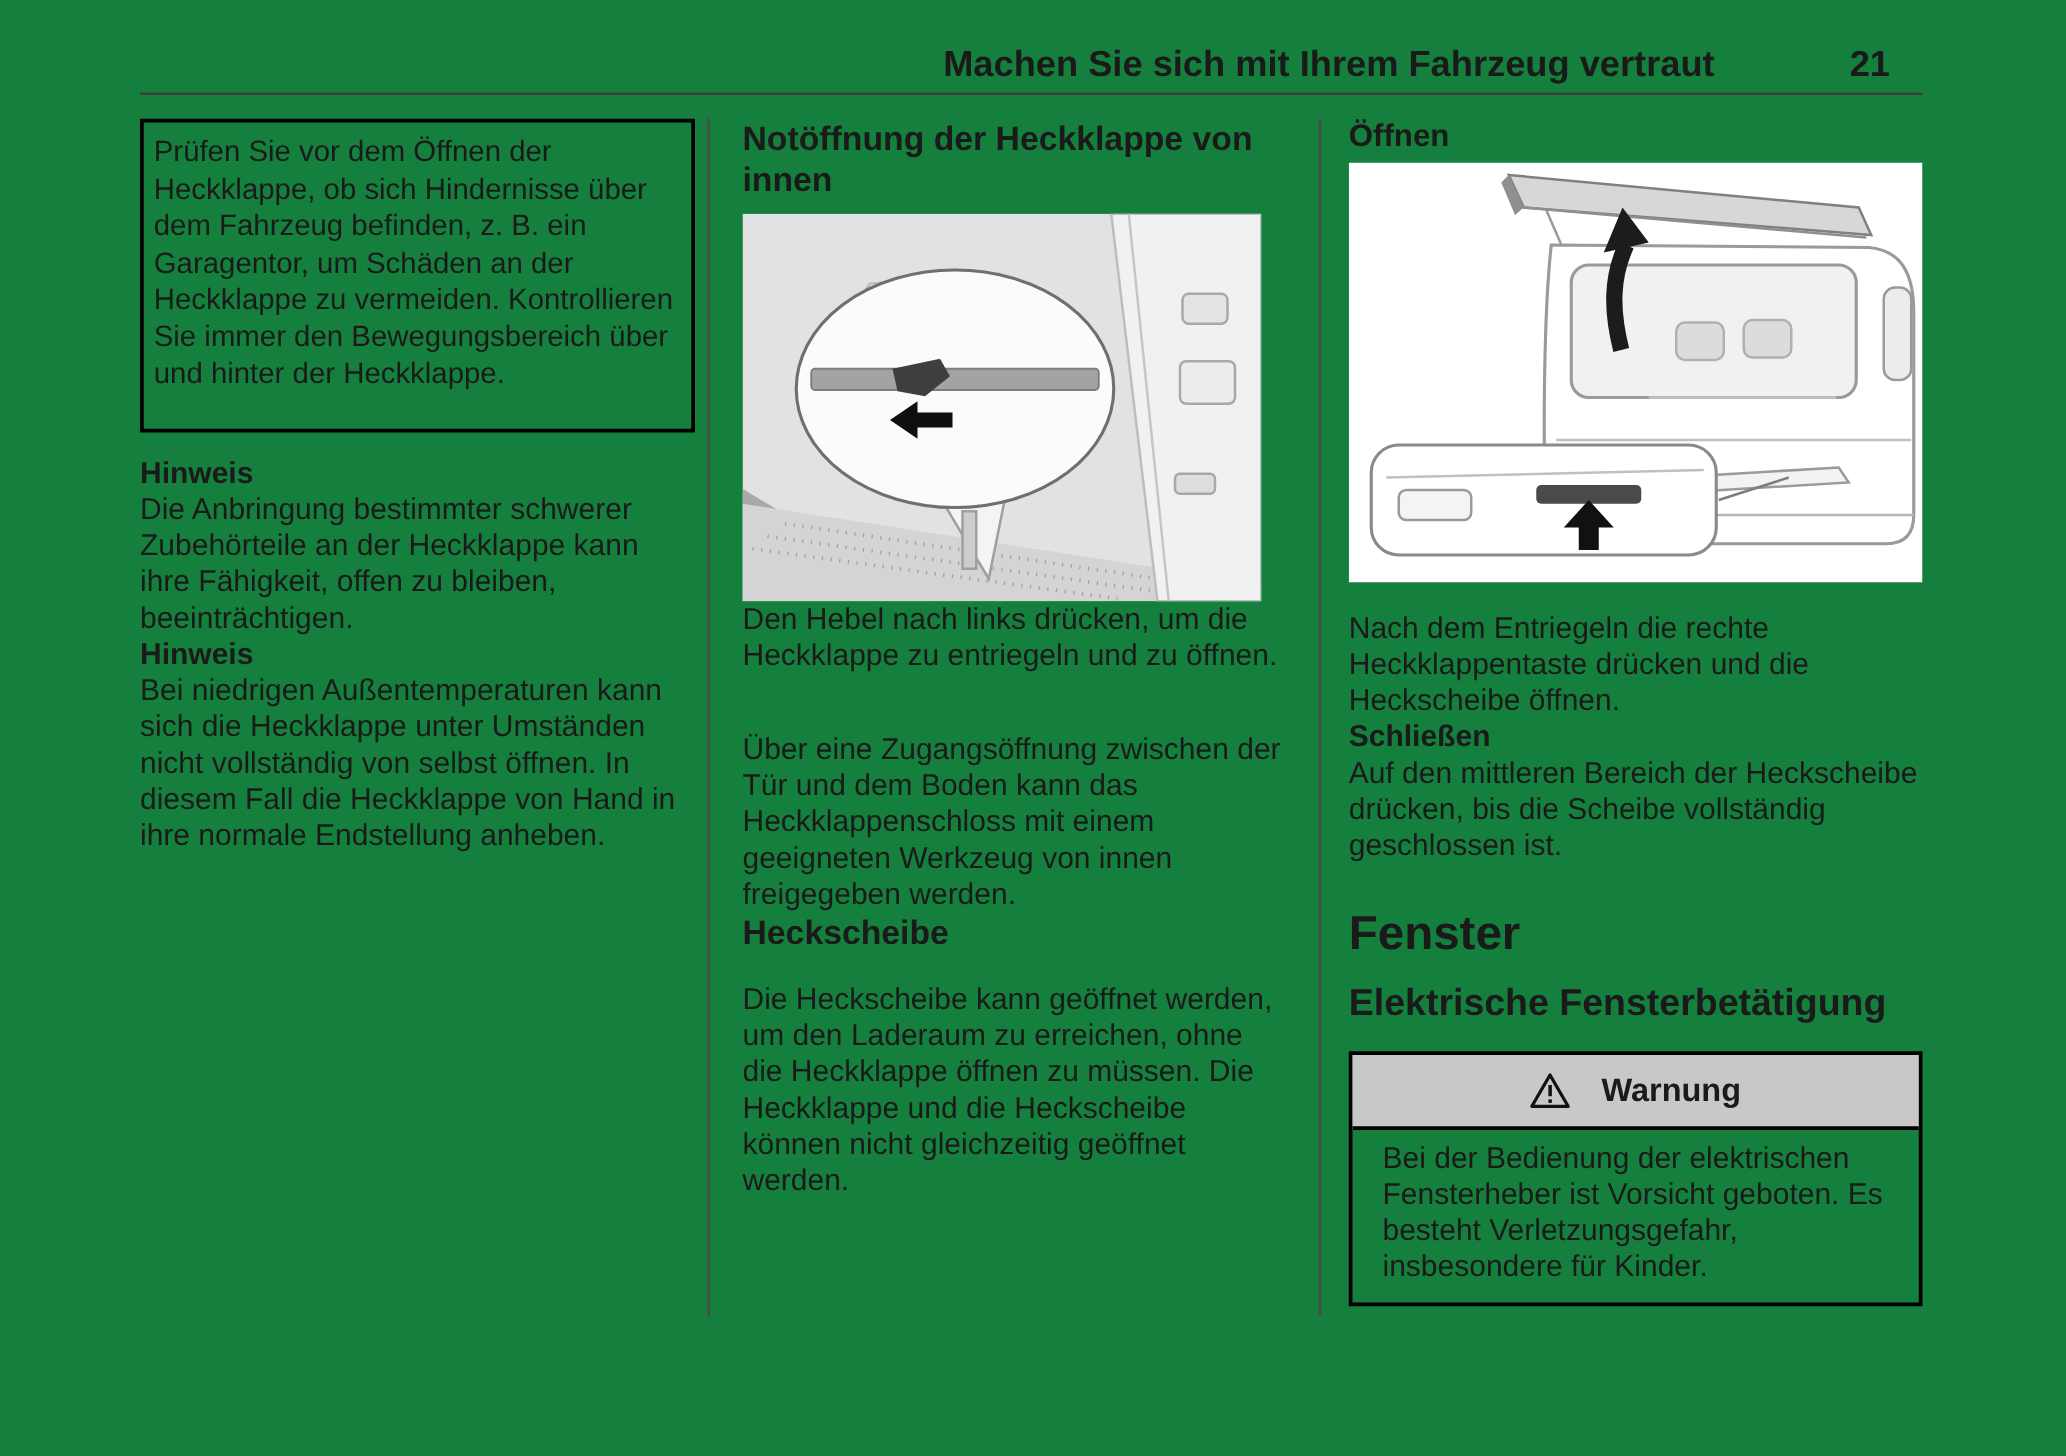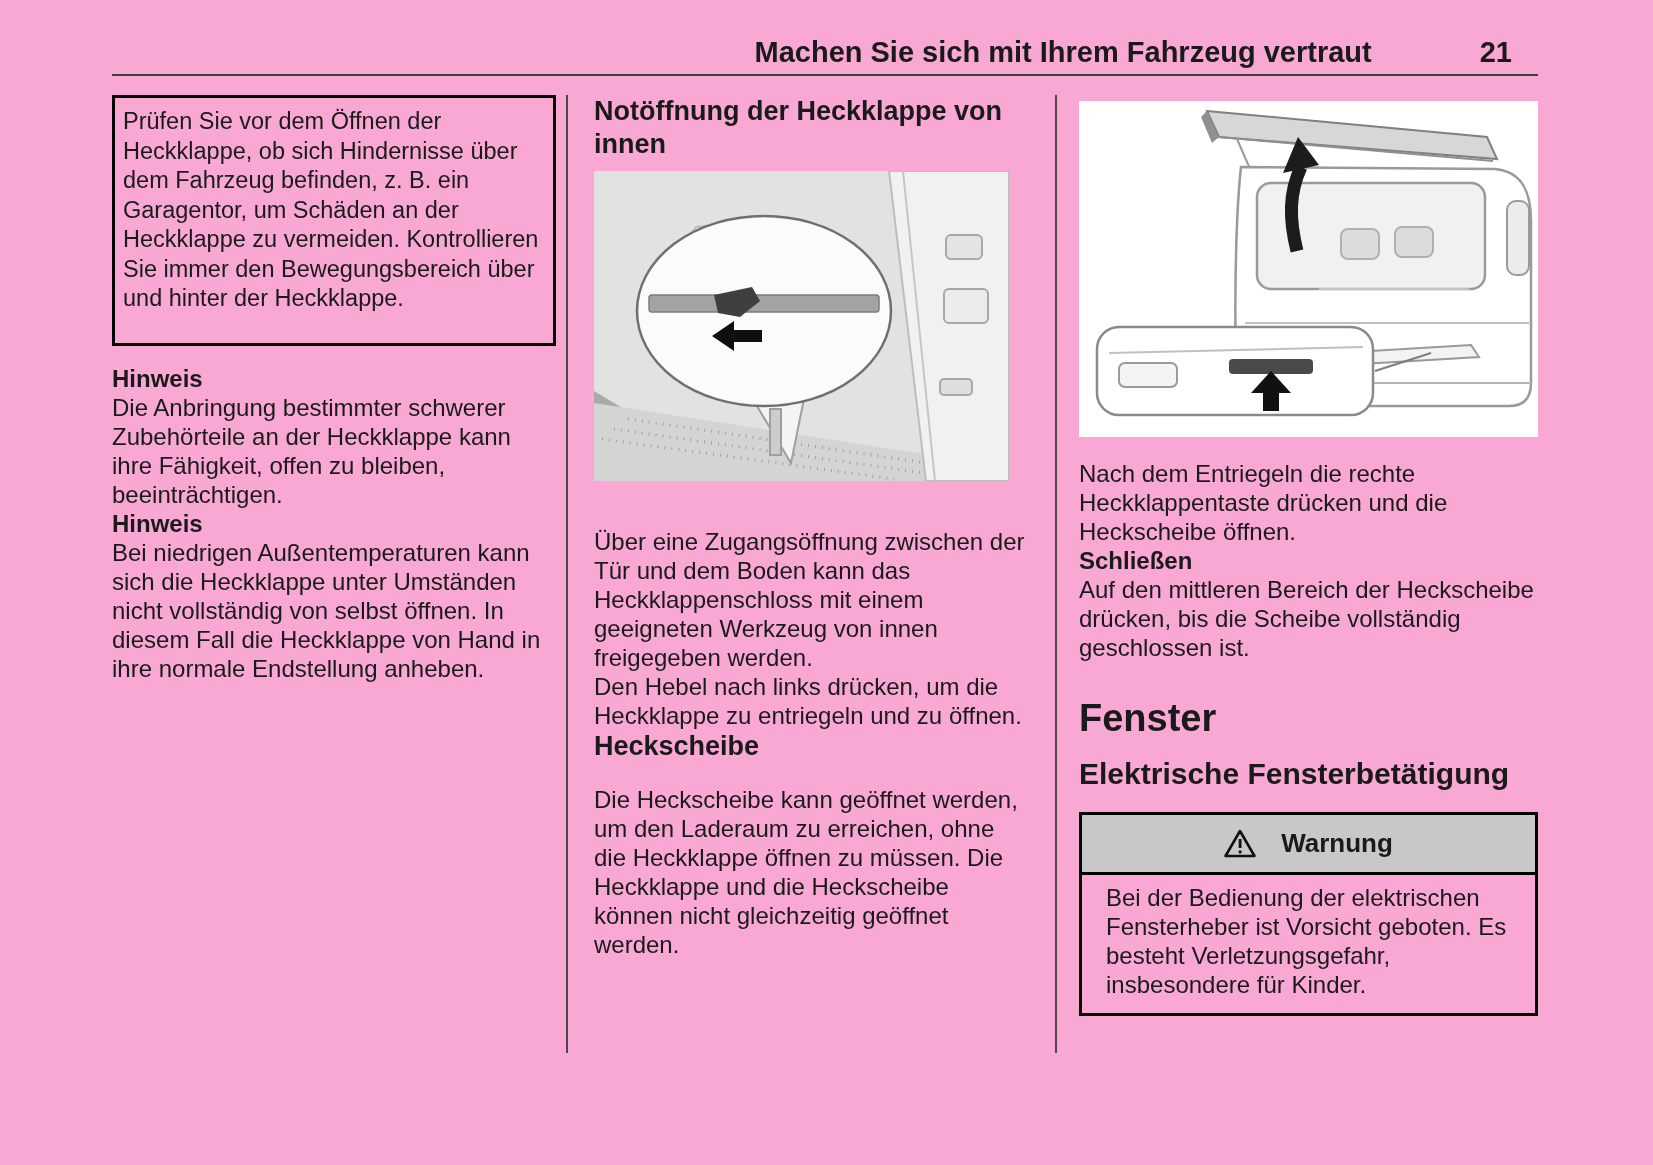--- a/index.html
+++ b/index.html
@@ -1,20 +1,20 @@
 <!DOCTYPE html>
 <html><head>
 <meta charset="utf-8">
 <style>
   * { margin:0; padding:0; box-sizing:border-box; }
   body { background:#ffffff; }
   .page {
     position:relative;
     width:1653px; height:1165px;
-    background:#f9a8d4;
+    background:#15803d;
     color:#1a1a1a;
     font-family:"Liberation Sans", sans-serif;
     font-size:24px;
     line-height:29px;
     overflow:hidden;
   }
   
   .page-header {
     position:absolute; top:36px; left:112px; width:1426px;
     display:flex; justify-content:flex-end; align-items:baseline;
@@ -115,30 +115,31 @@
         <rect x="346" y="208" width="32" height="16" rx="4" fill="#dedede" stroke="#a8a8a8" stroke-width="2"></rect>
         <polygon points="70,100 102,56 205,48 240,62 252,100" fill="#ebebeb" stroke="#bdbdbd" stroke-width="2"></polygon>
         <polygon points="148,210 197,292 214,208" fill="#f4f4f4" stroke="#9f9f9f" stroke-width="2"></polygon>
         <rect x="176" y="238" width="11" height="46" fill="#cdcdcd" stroke="#9f9f9f" stroke-width="2"></rect>
         <ellipse cx="170" cy="140" rx="127" ry="95" fill="#fbfbfb" stroke="#6f6f6f" stroke-width="2.5"></ellipse>
         <rect x="55" y="124" width="230" height="17" rx="3" fill="#a3a3a3" stroke="#7d7d7d" stroke-width="1.5"></rect>
         <polygon points="120,124 158,116 166,130 146,146 124,142" fill="#3f3f3f"></polygon>
         <path d="M168,159 L140,159 L140,150 L118,165 L140,180 L140,171 L168,171 Z" fill="#0f0f0f"></path>
       </svg>
 
+      <div class="para">Den Hebel nach links drücken, um die Heckklappe zu entriegeln und zu öffnen.</div>
       <div class="para" style="margin-top:46px;">Über eine Zugangsöffnung zwischen der Tür und dem Boden kann das Heckklappenschloss mit einem geeigneten Werkzeug von innen freigegeben werden.</div>
-      <div class="para">Den Hebel nach links drücken, um die Heckklappe zu entriegeln und zu öffnen.</div>
 
       <div class="sub-heading">Heckscheibe</div>
       <div class="para">Die Heckscheibe kann geöffnet werden, um den Laderaum zu erreichen, ohne die Heckklappe öffnen zu müssen. Die Heckklappe und die Heckscheibe können nicht gleichzeitig geöffnet werden.</div>
     </div>
 
     <div class="divider d2"></div>
 
     <div class="col3">
+      <div class="bold-label" style="font-size:25px;">Öffnen</div>
 
       <svg class="illustration illu3" viewBox="0 0 459 336">
         <rect width="459" height="336" fill="#ffffff"></rect>
 
         <polygon points="128,10 408,36 418,58 140,36" fill="#d7d7d7" stroke="#808080" stroke-width="2"></polygon>
         <polygon points="128,10 140,36 133,42 122,16" fill="#8f8f8f"></polygon>
         <line x1="140" y1="36" x2="414" y2="60" stroke="#8f8f8f" stroke-width="2"></line>
         <line x1="158" y1="38" x2="178" y2="84" stroke="#9a9a9a" stroke-width="2"></line>
 
         <path d="M162,66 C156,120 154,250 160,305 L430,305 C446,305 452,296 452,282 L452,120 C452,86 440,70 416,68 Z" fill="#ffffff" stroke="#9a9a9a" stroke-width="2.5"></path>

